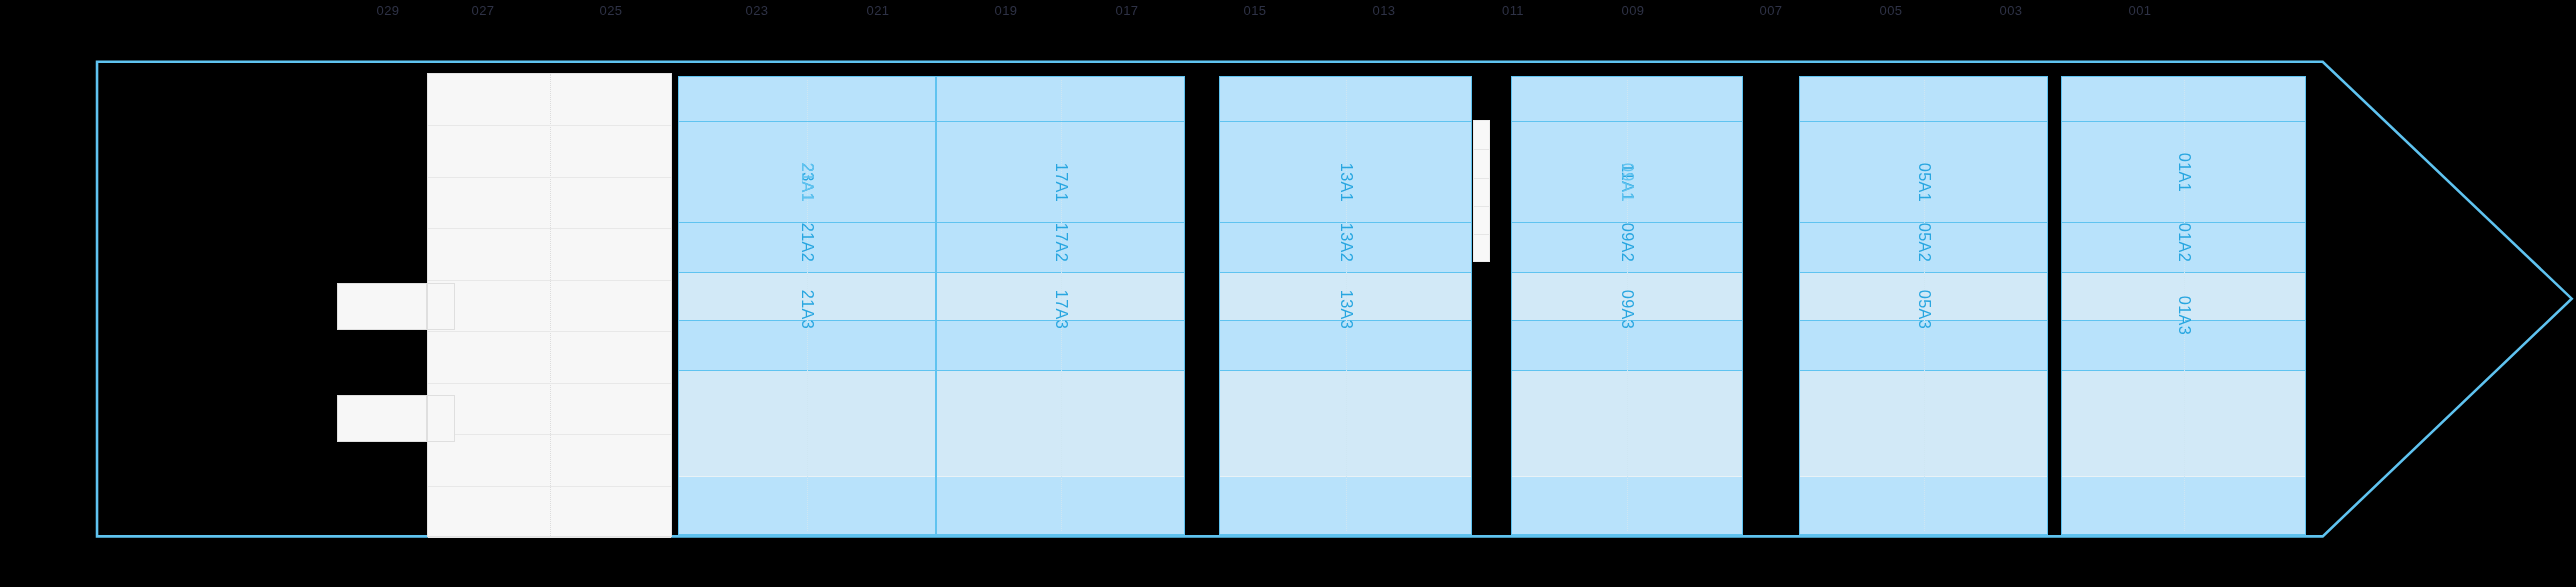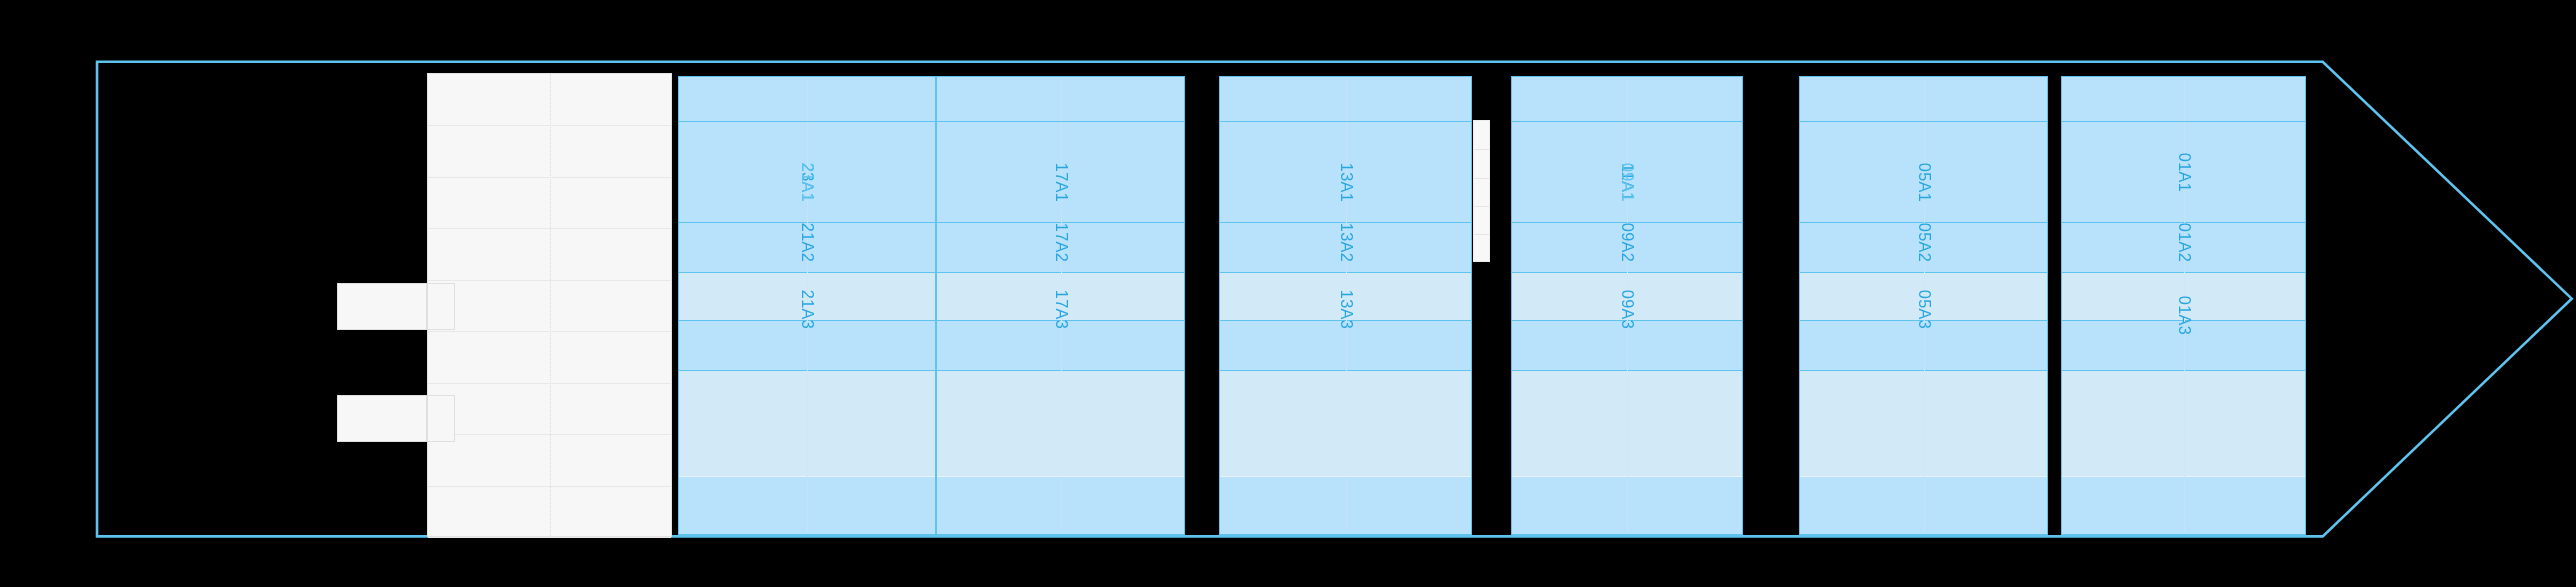--- a/index.html
+++ b/index.html
@@ -61,20 +61,37 @@
     position:absolute;background:#f8f8f8;border:0.9px solid #ececec;
     box-sizing:border-box;
   }
   .side-strip .sdiv{position:absolute;left:0;right:0;border-bottom:0.9px solid #e6e6e6;}
 </style>
 </head>
 <body>
 
 <div id="stage">
 
+  <div id="bay-ruler">
+      <div class="bay-tick" style="left: 388px;">029</div>
+      <div class="bay-tick" style="left: 483px;">027</div>
+      <div class="bay-tick" style="left: 611px;">025</div>
+      <div class="bay-tick" style="left: 757px;">023</div>
+      <div class="bay-tick" style="left: 878px;">021</div>
+      <div class="bay-tick" style="left: 1006px;">019</div>
+      <div class="bay-tick" style="left: 1127px;">017</div>
+      <div class="bay-tick" style="left: 1255px;">015</div>
+      <div class="bay-tick" style="left: 1384px;">013</div>
+      <div class="bay-tick" style="left: 1513px;">011</div>
+      <div class="bay-tick" style="left: 1633px;">009</div>
+      <div class="bay-tick" style="left: 1771px;">007</div>
+      <div class="bay-tick" style="left: 1891px;">005</div>
+      <div class="bay-tick" style="left: 2011px;">003</div>
+      <div class="bay-tick" style="left: 2140px;">001</div>
+    </div>
 
   <svg id="hull-svg" viewBox="0 0 3000 684" preserveAspectRatio="none" aria-hidden="true">
     <path id="hull-path" fill="none" stroke="#5fc3f0" stroke-width="3" stroke-linejoin="miter" d="M 113 72 L 2705 72 L 2995 348 L 2705 625 L 113 625 Z"></path>
   </svg>
 
   <div id="superstructure">
     <div class="ss-dash"></div>
   <div class="ss-row" style="position: absolute; left: 0px; right: 0px; top: 0px; height: 52px;"></div>
       <div class="ss-row" style="position: absolute; left: 0px; right: 0px; top: 52px; height: 52px;"></div>
       <div class="ss-row" style="position: absolute; left: 0px; right: 0px; top: 103px; height: 52px;"></div>

